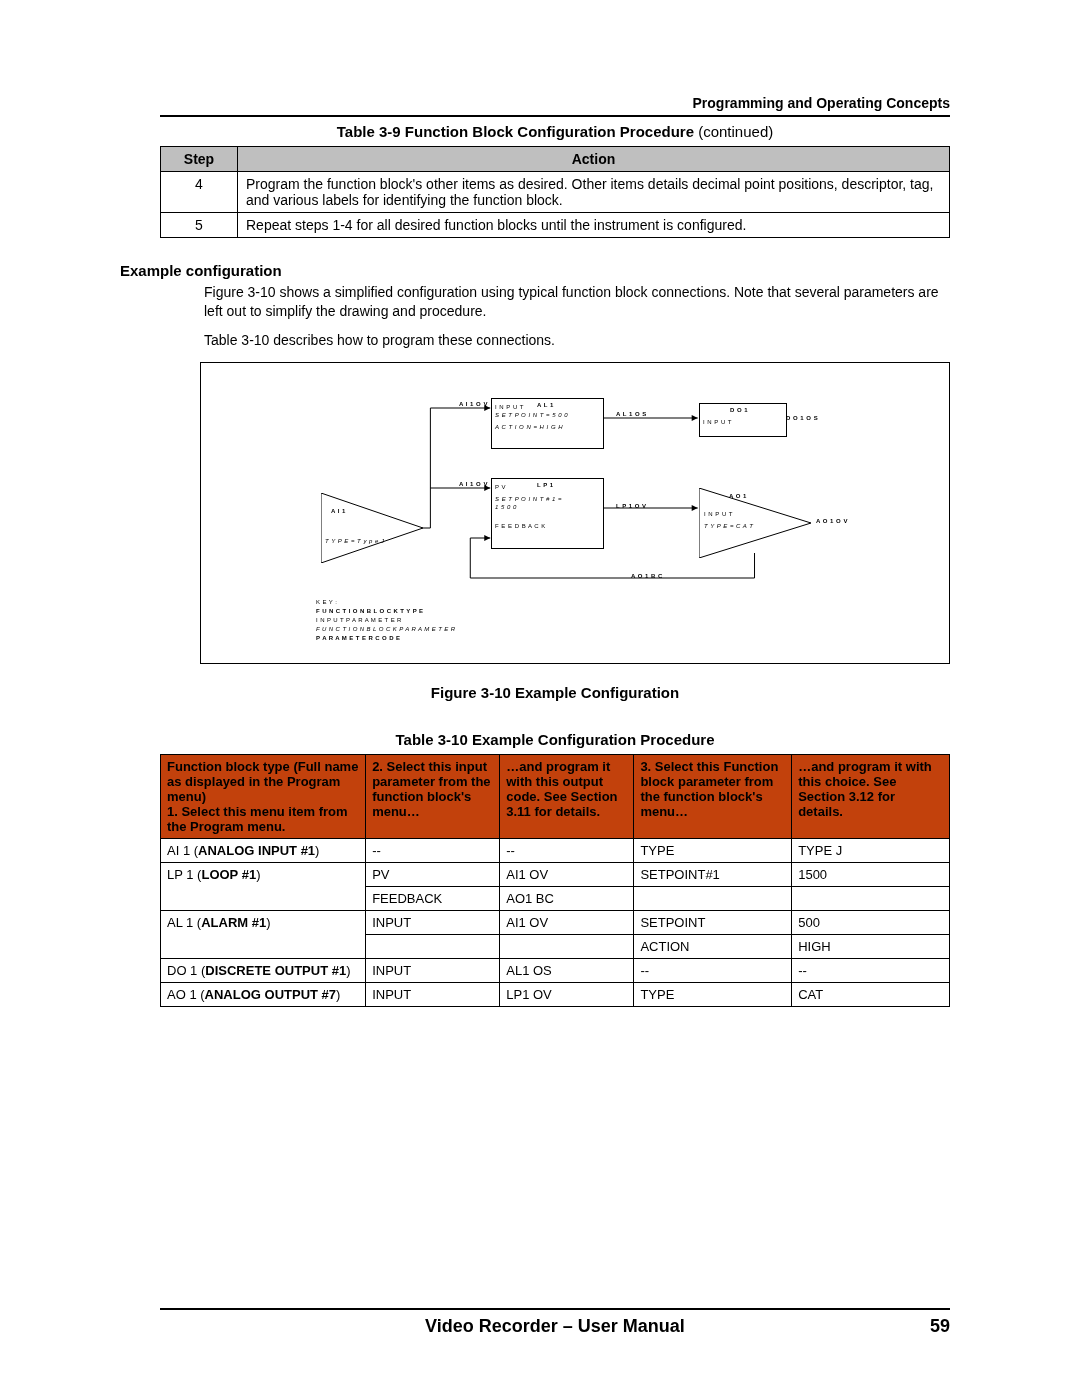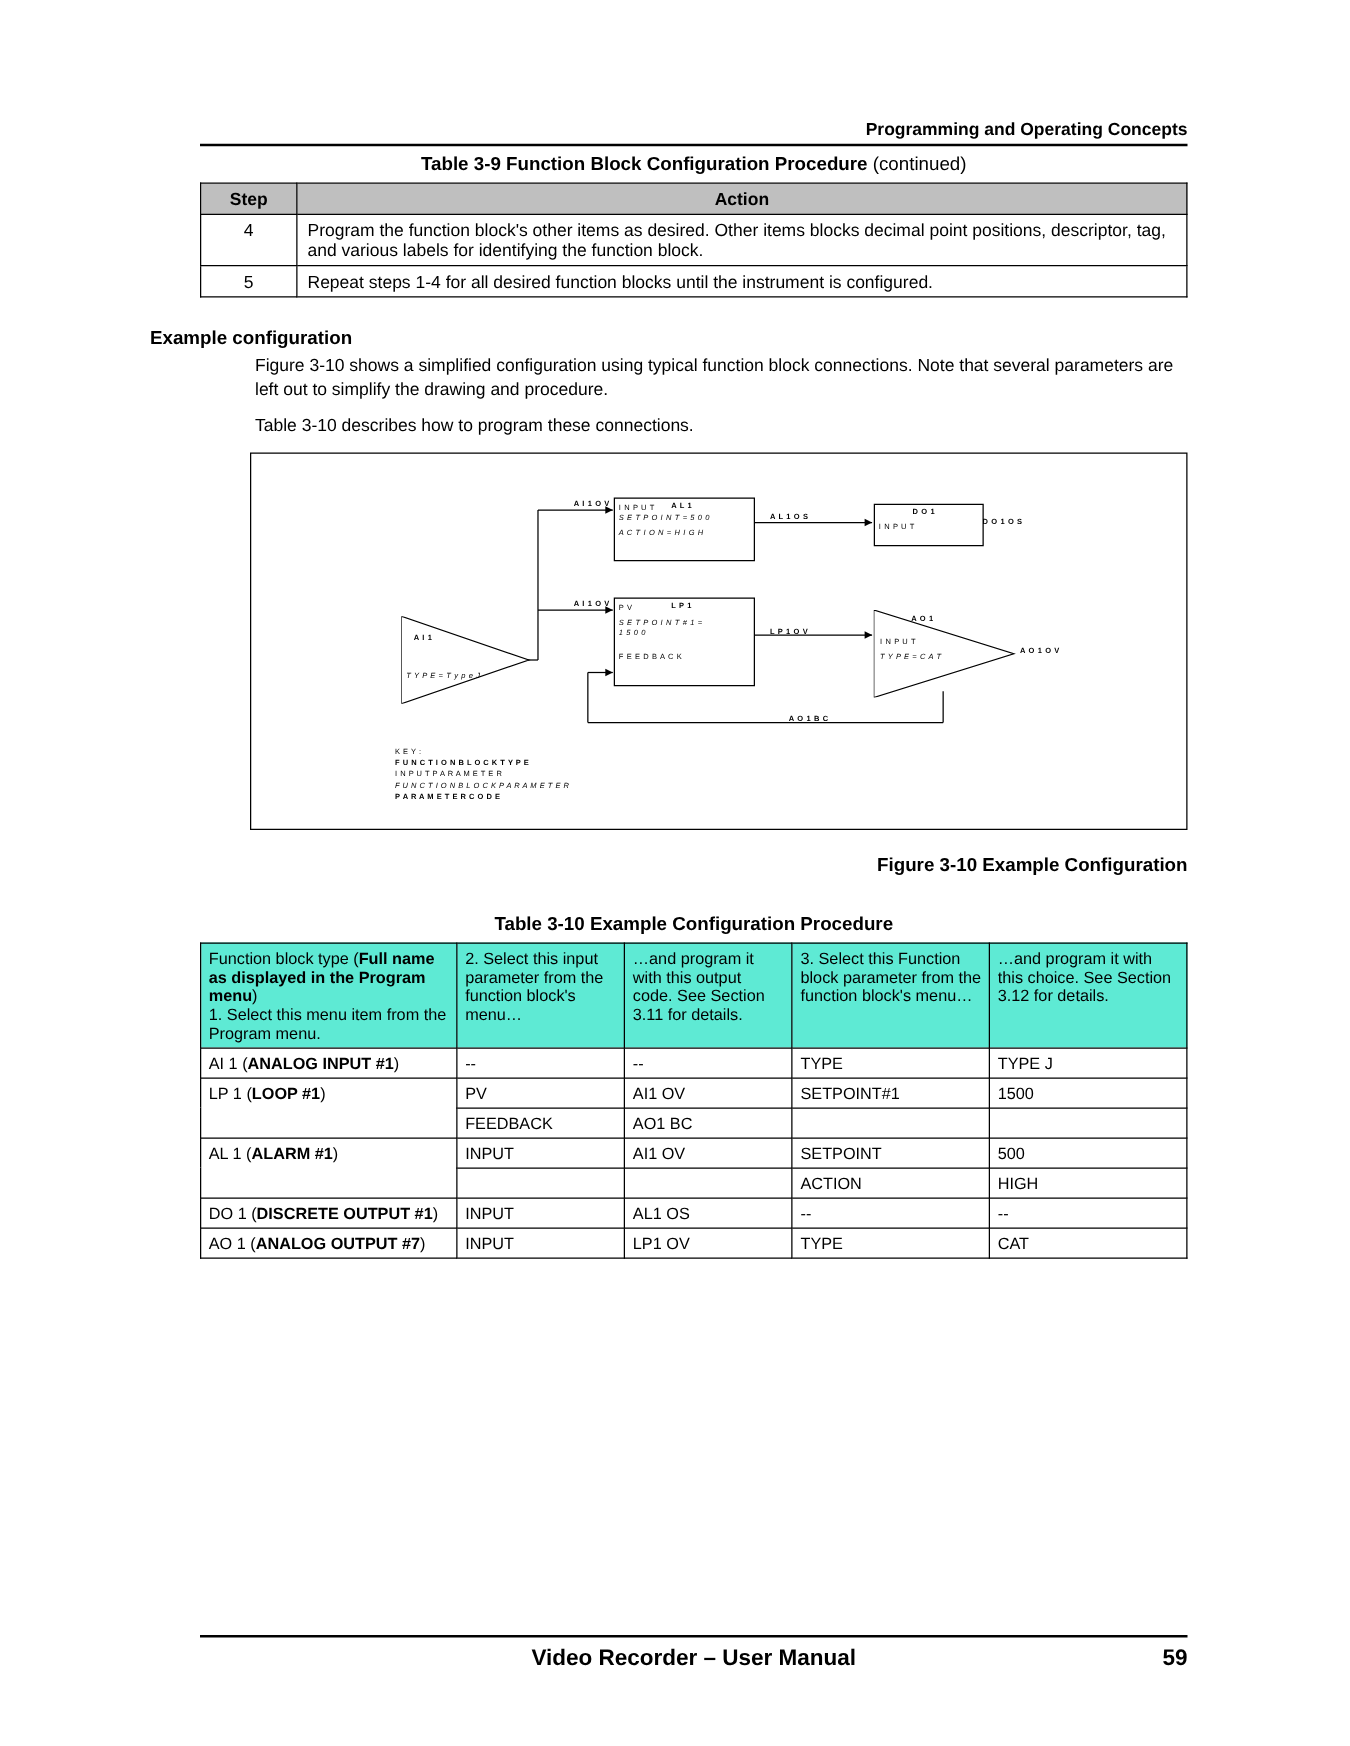--- a/index.html
+++ b/index.html
@@ -67,21 +67,21 @@
     line-height: 1.35;
   }
   .figure-box {
     border: 1.5px solid #000;
     margin: 12px 0 8px 40px;
     height: 300px;
     position: relative;
     font-size: 7px;
   }
   .fig-caption {
-    text-align: right;
+    text-align: center;
     font-weight: bold;
     font-size: 15px;
     margin: 20px 0 30px 0;
   }
   .tbl310-title {
     text-align: center;
     font-weight: bold;
     font-size: 15px;
     margin: 24px 0 6px 0;
   }
@@ -90,22 +90,22 @@
     border-collapse: collapse;
   }
   table.t310 th, table.t310 td {
     border: 1px solid #000;
     padding: 4px 6px;
     font-size: 13px;
     vertical-align: top;
     text-align: left;
   }
   table.t310 th {
-    background: #5eead4;
-    font-weight: normal;
+    background: #c2410c;
+    font-weight: bold;
   }
   .footer {
     position: absolute;
     bottom: 60px;
     left: 160px;
     right: 130px;
   }
   .footer-line {
     display: flex;
     justify-content: space-between;
@@ -163,21 +163,21 @@
 </div>
 
 <table class="proc">
   <tbody>
       <tr>
     <th style="width:60px">Step</th>
     <th>Action</th>
   </tr>
   <tr>
     <td class="step">4</td>
-    <td>Program the function block's other items as desired.  Other items blocks decimal point positions, descriptor, tag, and various labels for identifying the function block.</td>
+    <td>Program the function block's other items as desired.  Other items details decimal point positions, descriptor, tag, and various labels for identifying the function block.</td>
   </tr>
   <tr>
     <td class="step">5</td>
     <td>Repeat steps 1-4 for all desired function blocks until the instrument is configured.</td>
   </tr>
 </tbody>
   </table>
 
 <div class="section-heading">Example configuration</div>
 <div class="body-indent">Figure 3-10 shows a simplified configuration using typical function block connections.  Note that several parameters are left out to simplify the drawing and procedure.</div>

